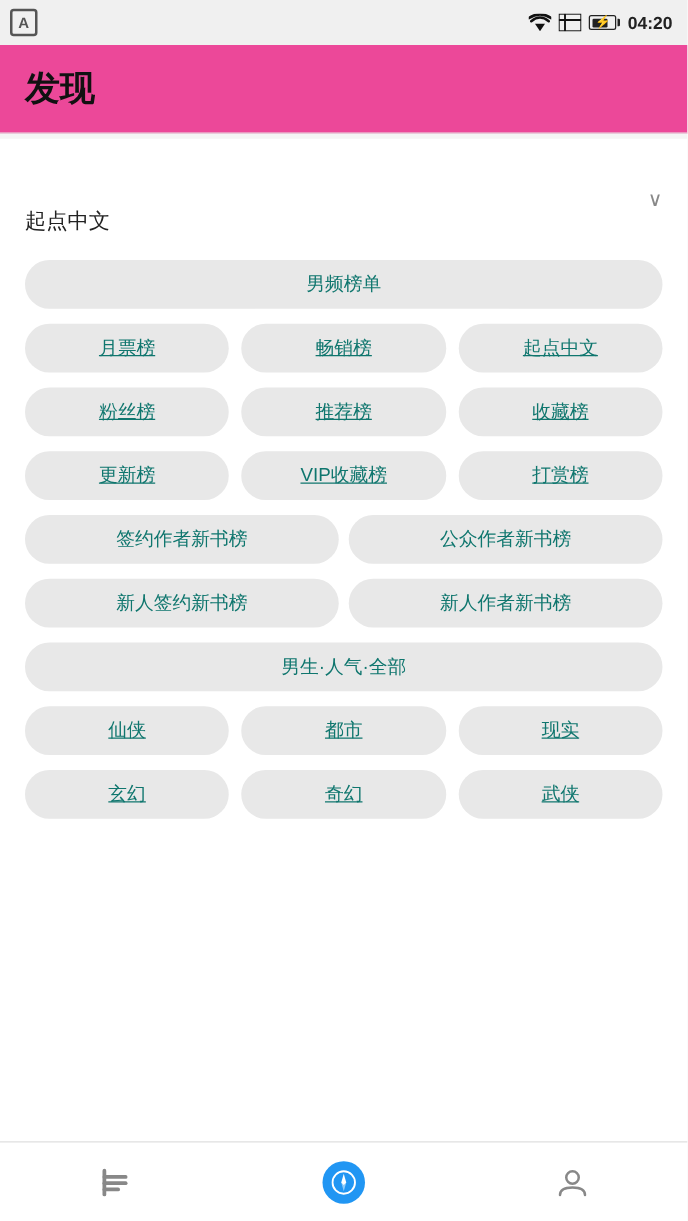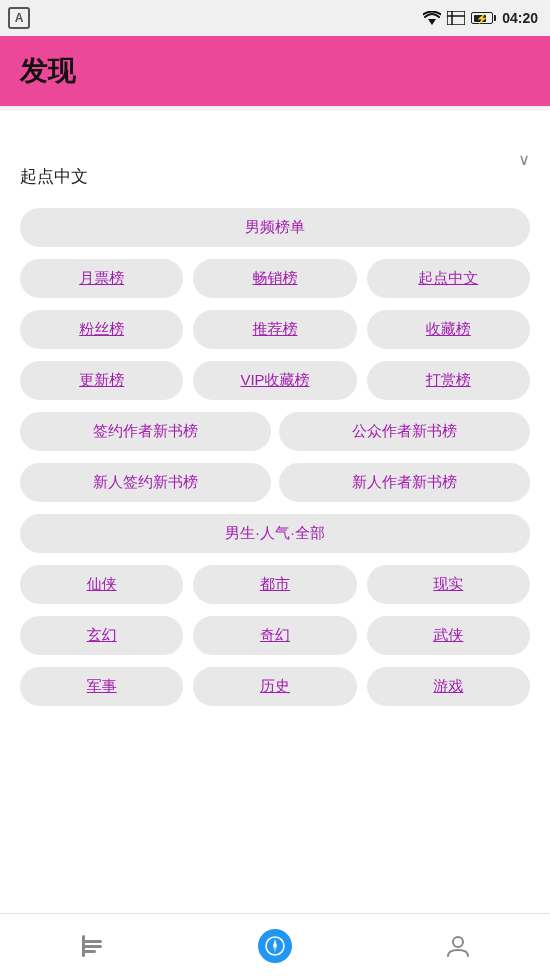--- a/index.html
+++ b/index.html
@@ -120,21 +120,21 @@
       color: #888;
     }
 
     
     .tag-btn {
       background: #e8e8e8;
       border: none;
       border-radius: 22px;
       padding: 10px 20px;
       font-size: 15px;
-      color: #a21caf;
+      color: #0f766e;
       cursor: pointer;
       white-space: nowrap;
     }
     .tag-btn-wide {
       width: 100%;
       text-align: center;
     }
 
     .section {
       margin-bottom: 16px;
@@ -303,25 +303,20 @@
     <button class="tag-btn">都市</button>
     <button class="tag-btn">现实</button>
   </div>
 
   <div class="row-three">
     <button class="tag-btn">玄幻</button>
     <button class="tag-btn">奇幻</button>
     <button class="tag-btn">武侠</button>
   </div>
 
-  <div class="row-three">
-    <button class="tag-btn">军事</button>
-    <button class="tag-btn">历史</button>
-    <button class="tag-btn">游戏</button>
-  </div>
 
 </div>
 
 <div class="bottom-nav">
 
   <div class="nav-item">
     <div class="nav-icon">
       <svg viewBox="0 0 28 28" fill="none">
         <rect x="4" y="8" width="20" height="3" rx="1.5" fill="#888"></rect>
         <rect x="4" y="13" width="20" height="3" rx="1.5" fill="#888"></rect>

